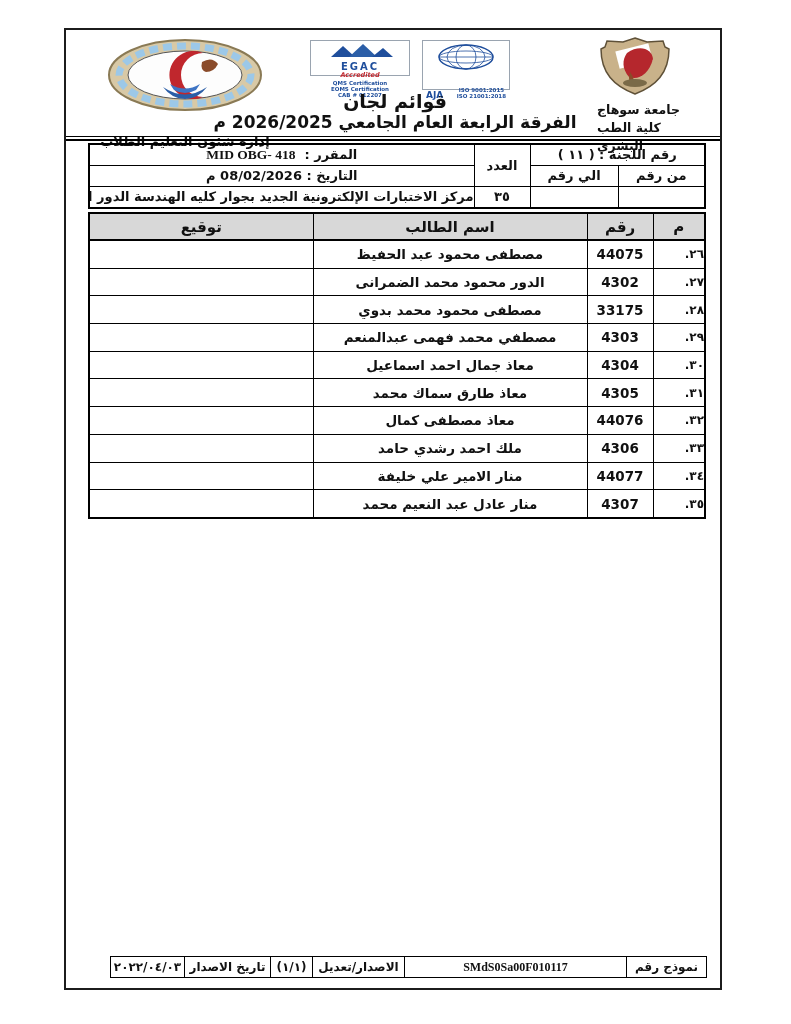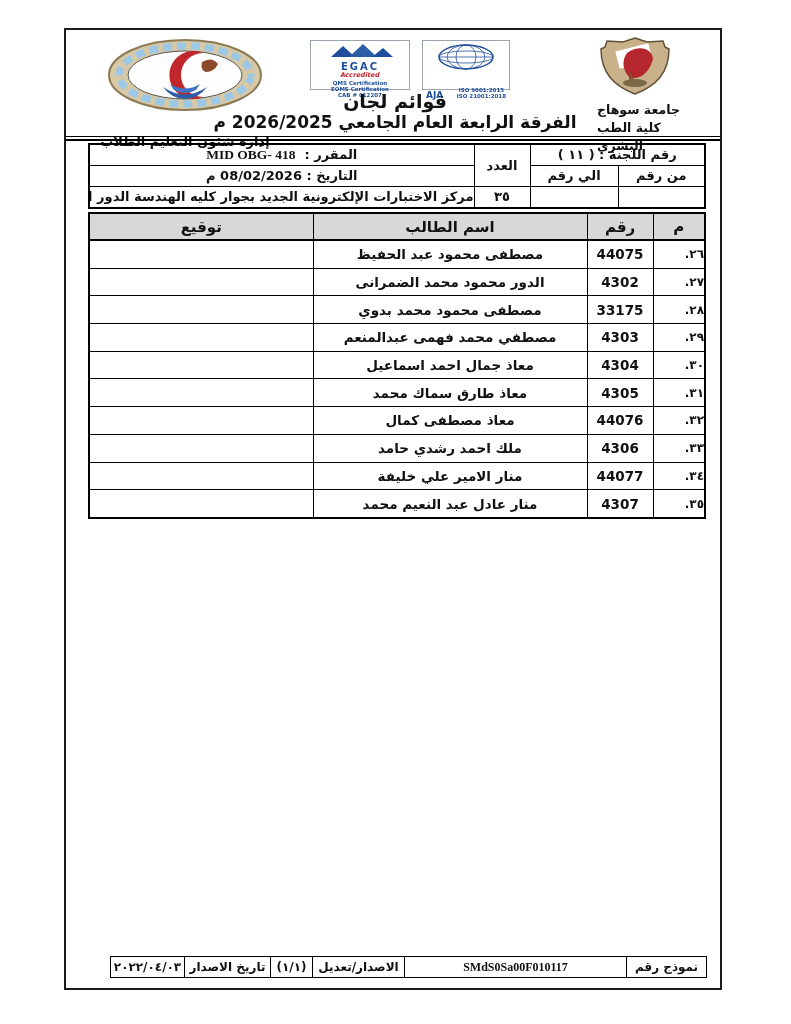--- a/index.html
+++ b/index.html
@@ -10,21 +10,21 @@
   .abs{position:absolute;}
   
   .page-border{left:64px;top:28px;width:658px;height:962px;border:2px solid #1c1c1c;box-sizing:border-box;}
   
   .admin-logo-wrap{left:100px;top:38px;width:170px;text-align:center;}
   .admin-caption{font-size:13px;font-weight:bold;direction:rtl;margin-top:18px;}
   .univ-logo-wrap{left:597px;top:36px;width:108px;text-align:left;}
   .univ-caption{font-size:12.5px;font-weight:bold;direction:rtl;line-height:1.45;margin-top:1px;}
   .certs{left:268px;top:40px;width:284px;display:flex;justify-content:center;gap:12px;}
   .cert-box{border:1px solid #9aa4b0;background:#fff;box-sizing:border-box;padding:2px 3px;text-align:center;}
-  .egac-box{width:100px;height:50px;}
+  .egac-box{width:100px;height:36px;}
   .aja-box{width:88px;height:50px;}
   .egac-name{font-size:10px;font-weight:bold;color:#1f4e9c;letter-spacing:2px;line-height:1;}
   .egac-accr{font-size:6.5px;font-weight:bold;color:#c0272d;font-style:italic;line-height:1.2;}
   .cert-tiny{font-size:5.5px;color:#1f4e9c;font-weight:bold;line-height:1.15;}
   .aja-bottom{display:flex;justify-content:space-between;align-items:flex-end;margin-top:12px;}
   .aja-name{font-size:9px;font-weight:bold;color:#1f4e9c;}
   .doc-title{left:240px;top:90px;width:310px;text-align:center;font-size:19px;font-weight:bold;direction:rtl;}
   .doc-subtitle{left:175px;top:112px;width:440px;text-align:center;font-size:17px;font-weight:bold;direction:rtl;}
   .header-rule{left:66px;top:136px;width:654px;height:2px;border-top:1px solid #000;border-bottom:2.5px solid #000;}
   

